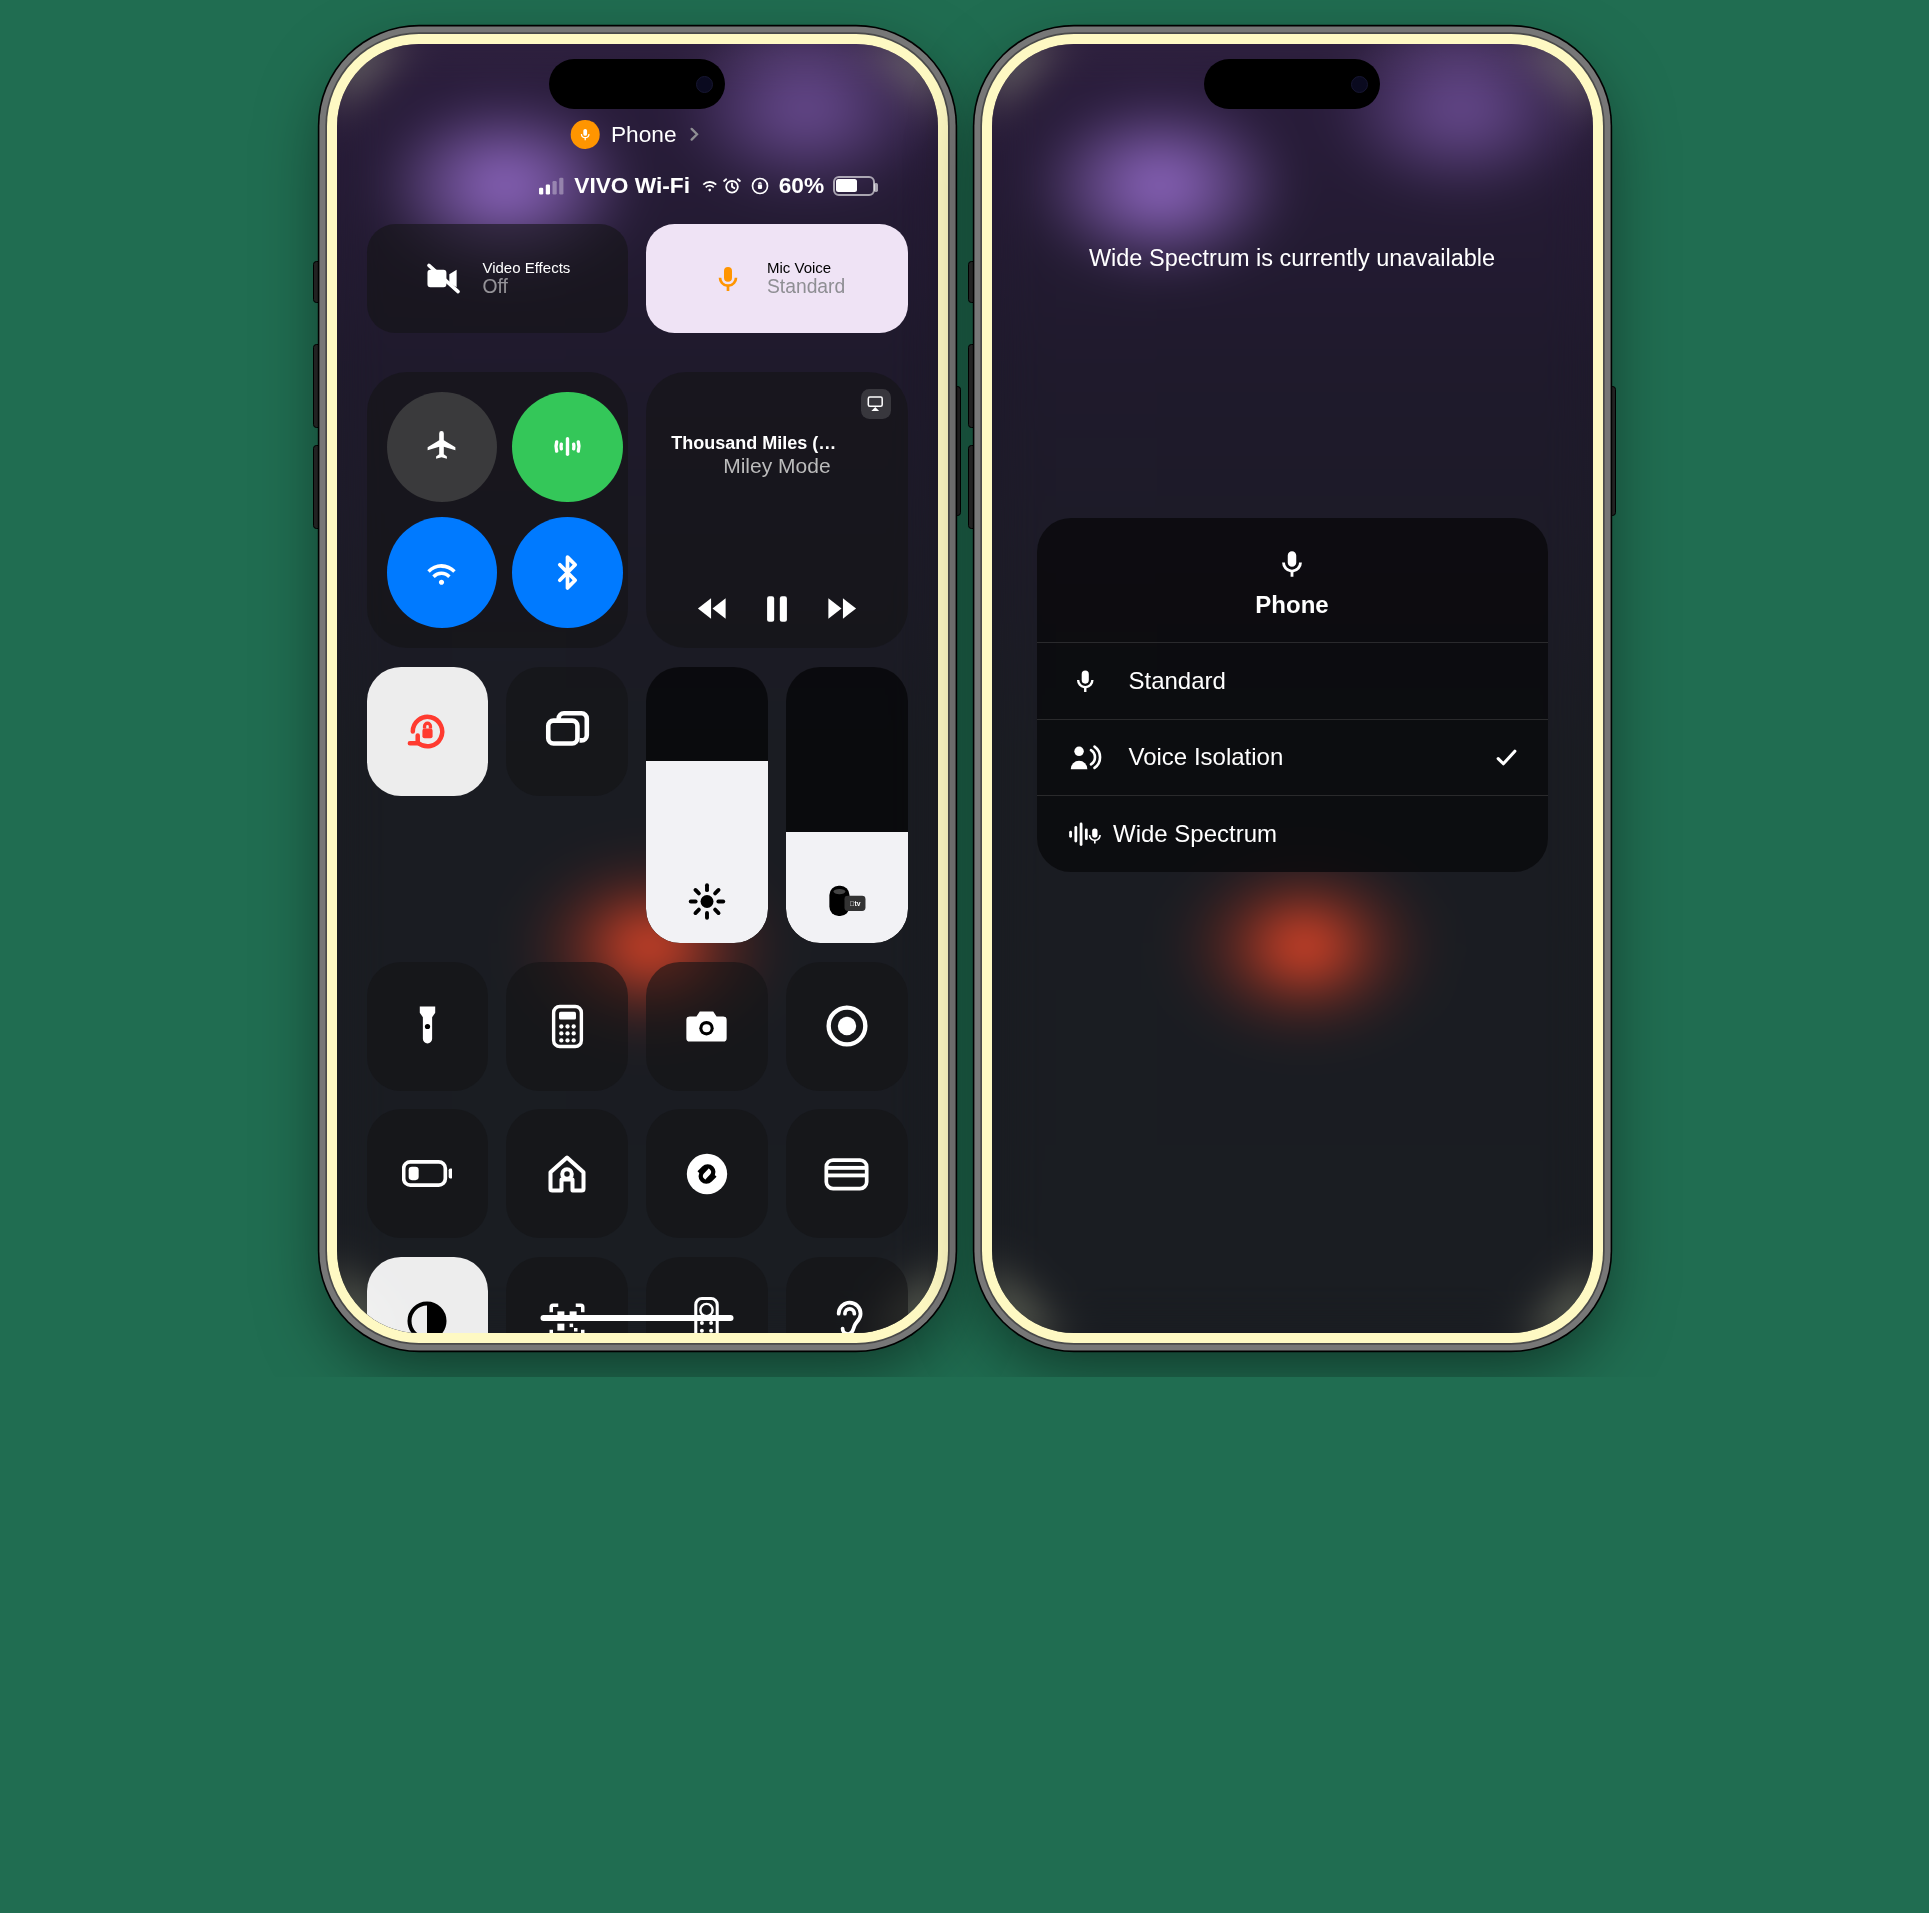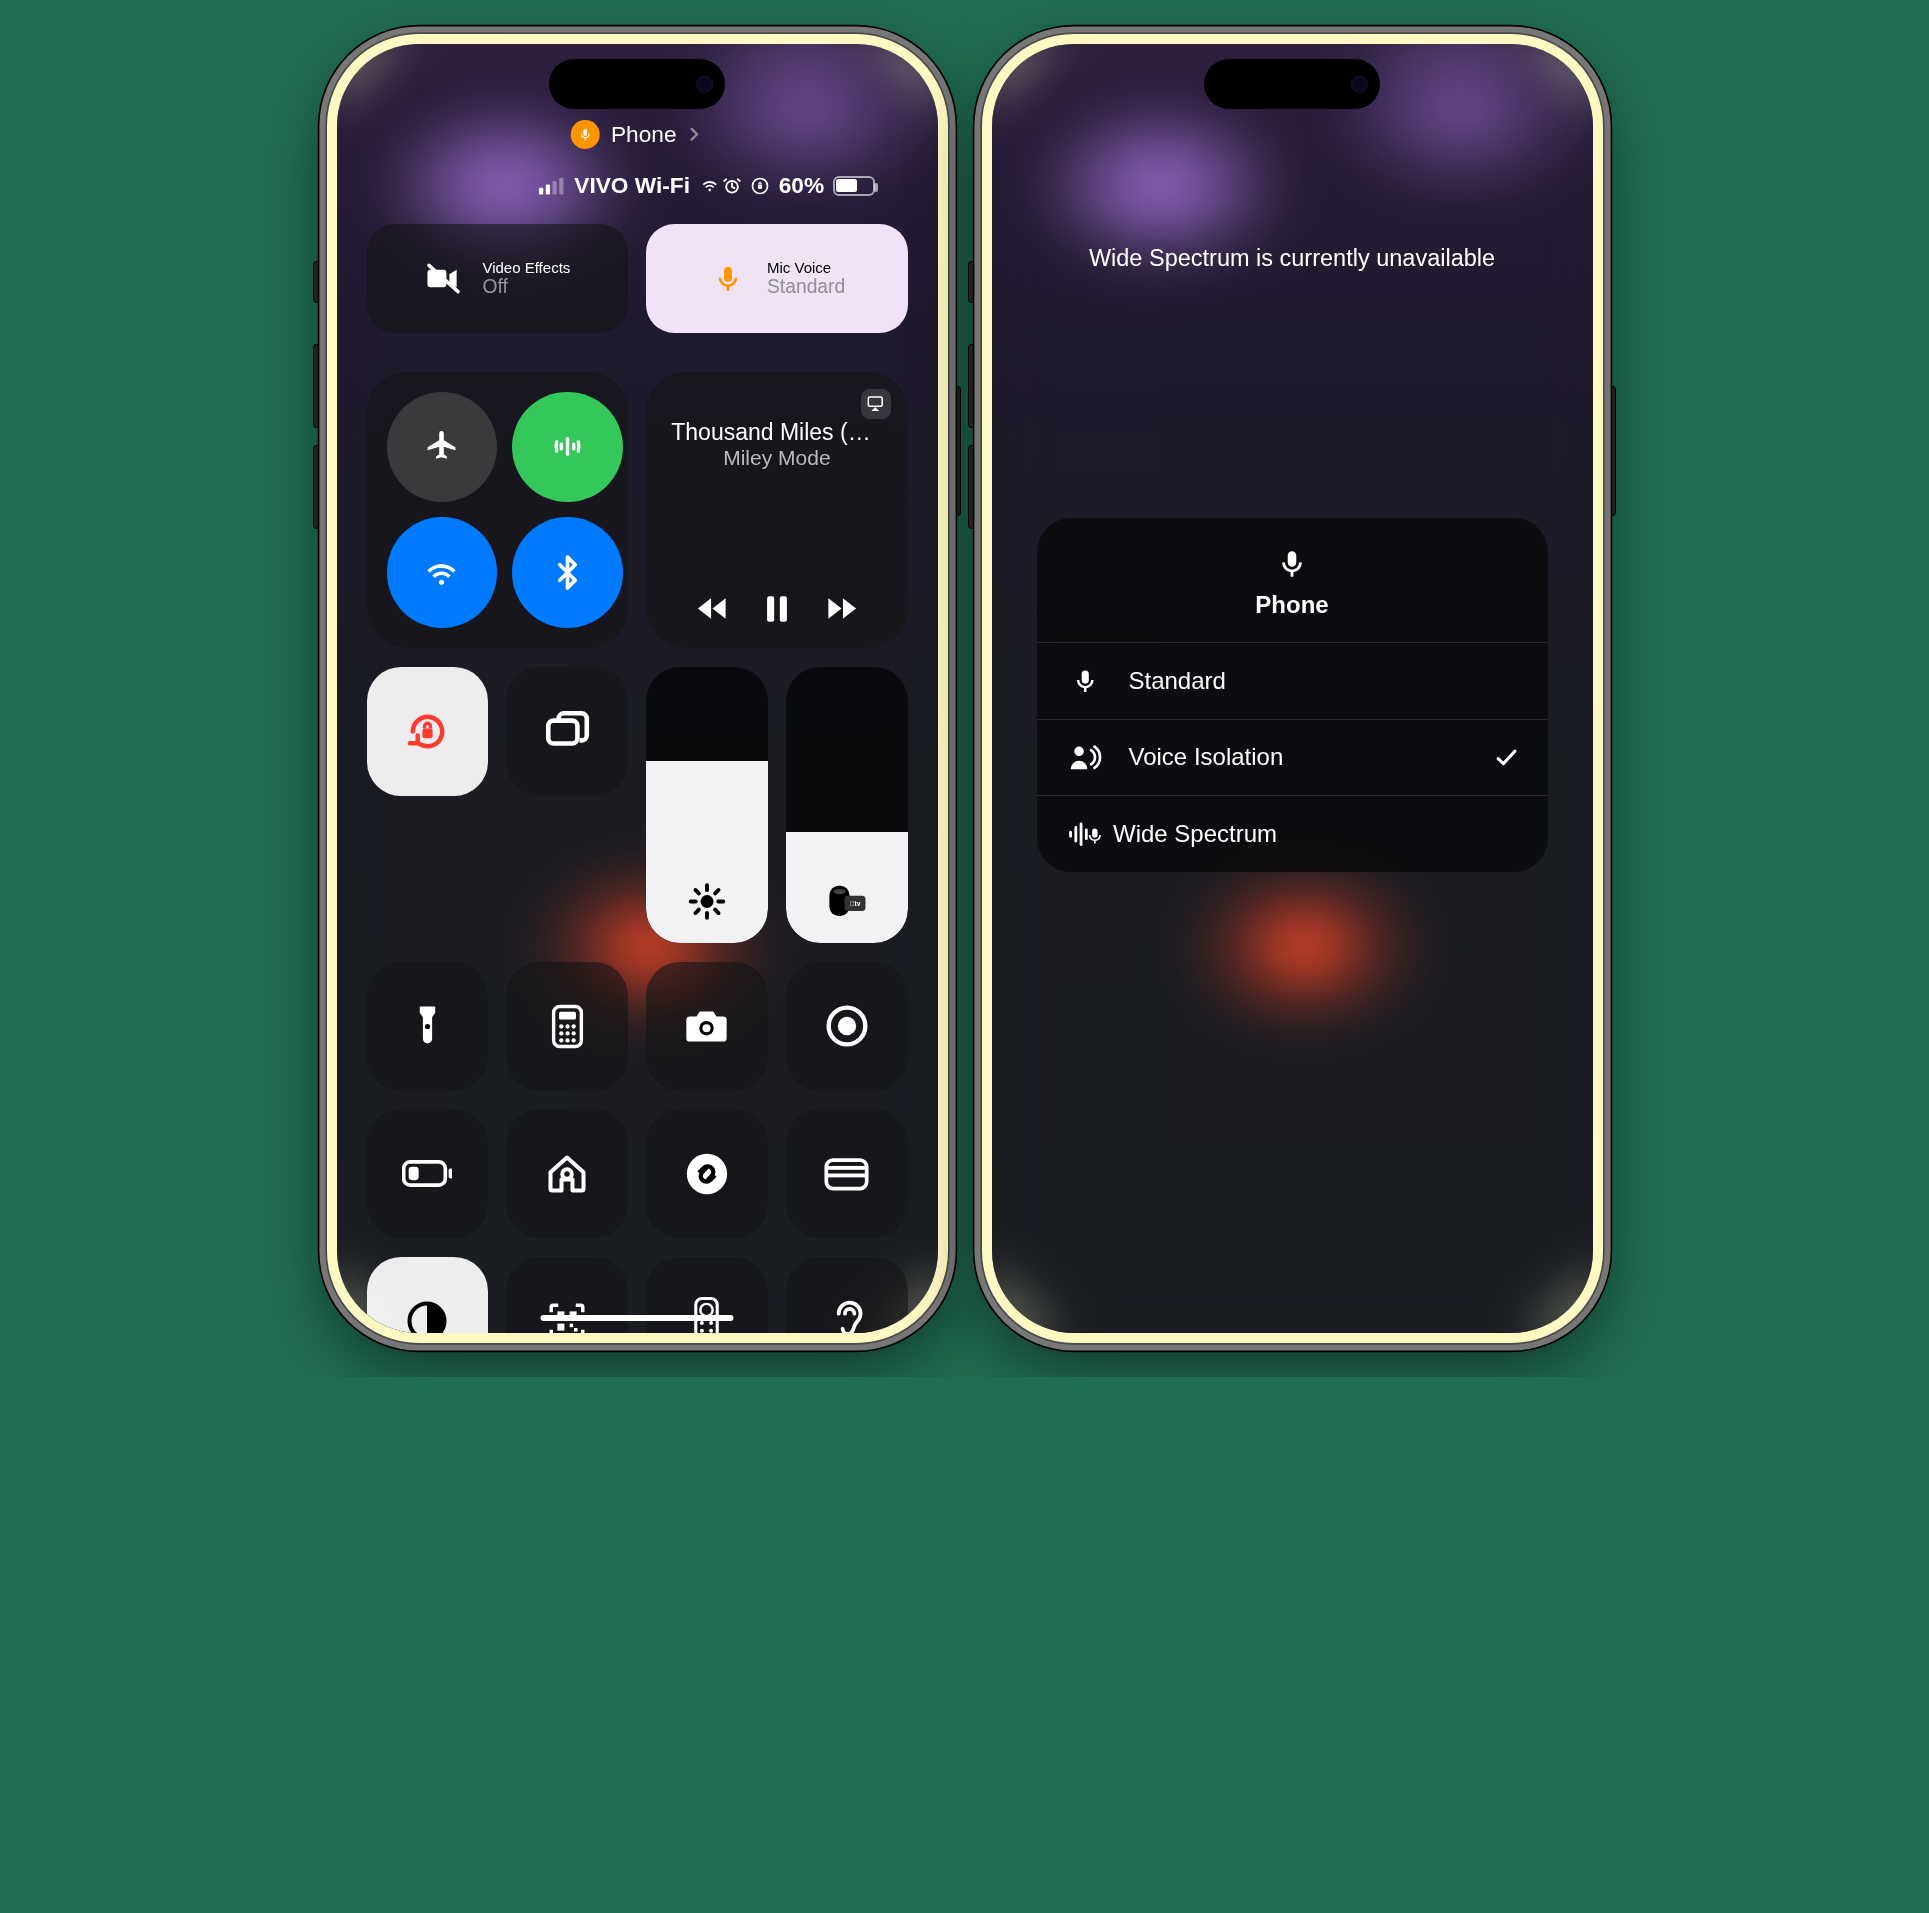--- a/index.html
+++ b/index.html
@@ -152,21 +152,21 @@
 
   
   .nowplaying {
     grid-column: span 2; grid-row: span 2;
     border-radius:40px; background:var(--glass);
     padding:20px 25px 15px;
     display:flex; flex-direction:column;
     position:relative;
   }
   .np-route{ position:absolute; top:17px; right:17px; width:30px; height:30px; border-radius:8.4px; background:rgba(255,255,255,0.14); display:flex; align-items:center; justify-content:center;}
-  .np-title{ font-size:23px; font-weight:400; margin-top:27px; white-space:nowrap; overflow:hidden; text-overflow:ellipsis;}
+  .np-title{ font-size:18px; font-weight:700; margin-top:41px; white-space:nowrap; overflow:hidden; text-overflow:ellipsis;}
   .np-artist{ font-size:21px; color:#bbb; text-align:center; font-weight:500;}
   .np-ctrls{ margin-top:auto; display:flex; justify-content:space-around; align-items:center; padding:11.7px 8.4px 6.7px;}
   .np-ctrls .pb{ cursor:pointer; }
 
   
   .small-wrap { grid-column: span 2; display:grid; grid-template-columns:1fr 1fr; gap:18.5px; }
   .small-wrap .tile{ border-radius:34px; }
 
   
   .focus {

